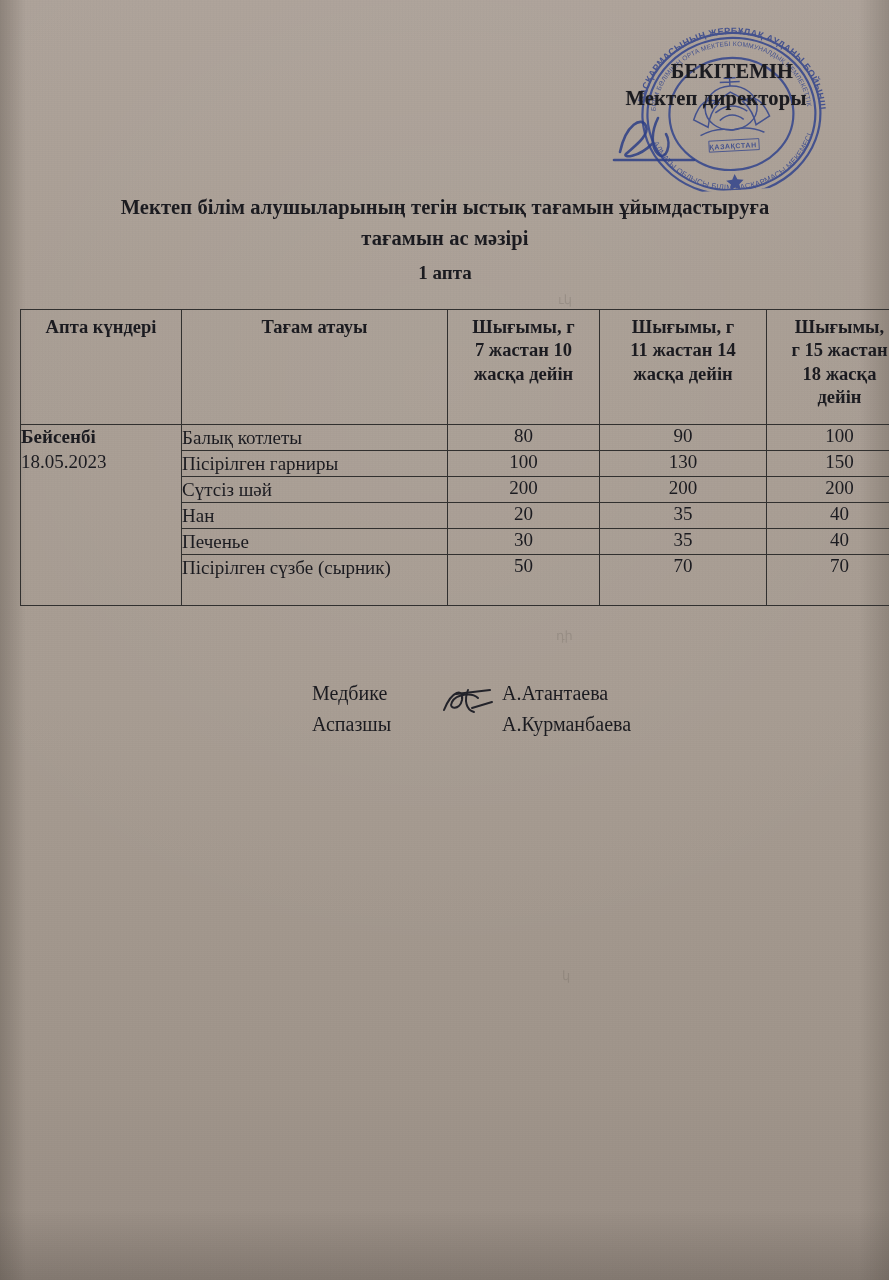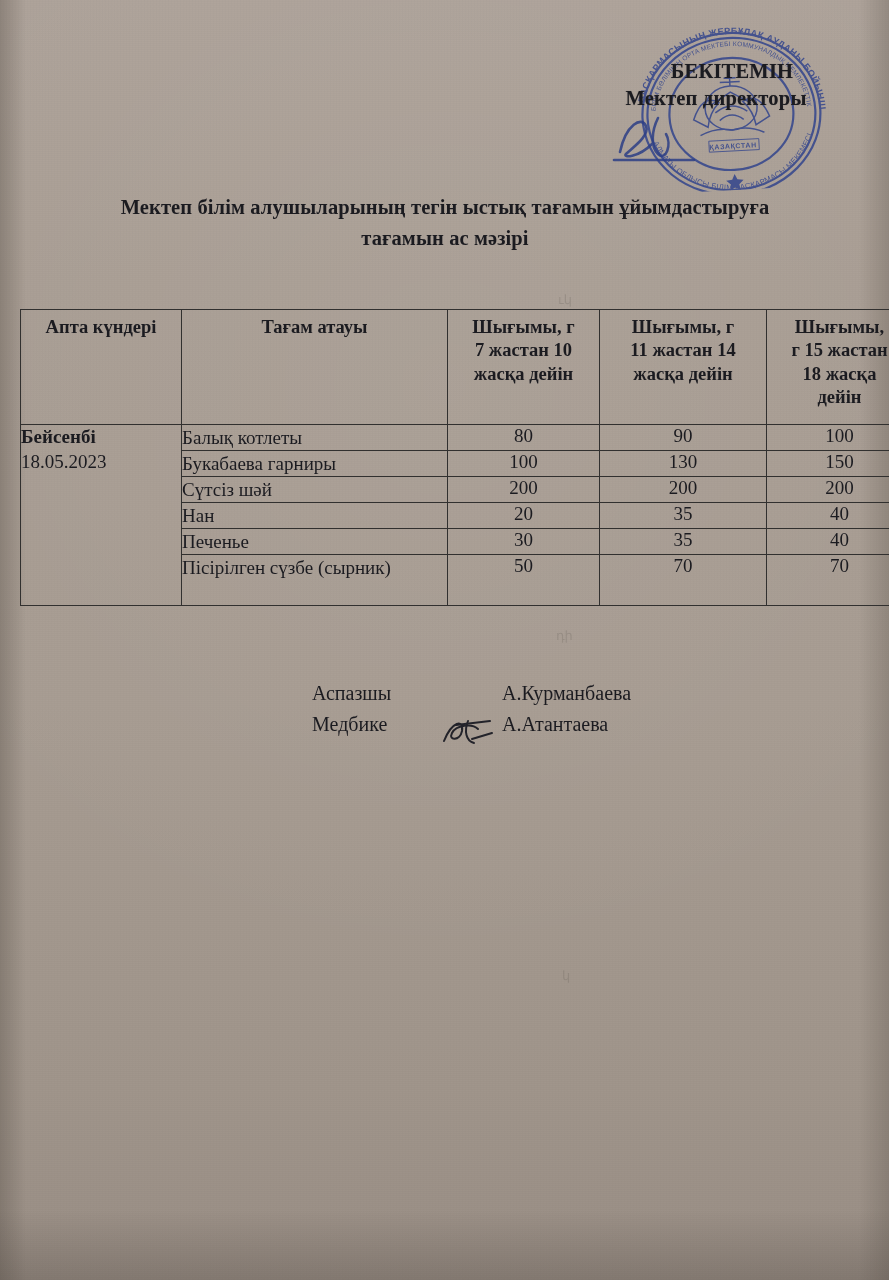--- a/index.html
+++ b/index.html
@@ -262,20 +262,21 @@
       <path d="M50 14 C44 26, 42 42, 50 50 C58 58, 64 40, 58 30"></path>
       <path d="M6 56 L86 56"></path>
     </g>
   </svg>
 
   <div class="doc-title">
     <div>Мектеп білім алушыларының тегін ыстық тағамын ұйымдастыруға</div>
     <div>тағамын ас мәзірі</div>
   </div>
 
+  <div class="week-label">1 апта</div>
 
   <div class="menu-table-wrap">
     <table class="menu-table">
       <thead>
         <tr>
           <th class="col-days">Апта күндері</th>
           <th class="col-dish">Тағам атауы</th>
           <th class="col-age-7">
             <div>Шығымы, г</div>
             <div>7 жастан 10</div>
@@ -299,21 +300,21 @@
           <td class="day-cell" rowspan="6">
             <span class="day-name">Бейсенбі</span>
             <span class="day-date">18.05.2023</span>
           </td>
           <td class="dish-cell">Балық котлеты</td>
           <td class="qty-cell">80</td>
           <td class="qty-cell">90</td>
           <td class="qty-cell">100</td>
         </tr>
         <tr>
-          <td class="dish-cell">Букабаева  гарниры</td>
+          <td class="dish-cell">Пісірілген  гарниры</td>
           <td class="qty-cell">100</td>
           <td class="qty-cell">130</td>
           <td class="qty-cell">150</td>
         </tr>
         <tr>
           <td class="dish-cell">Сүтсіз шәй</td>
           <td class="qty-cell">200</td>
           <td class="qty-cell">200</td>
           <td class="qty-cell">200</td>
         </tr>
@@ -333,39 +334,39 @@
           <td class="dish-cell">Пісірілген сүзбе (сырник)</td>
           <td class="qty-cell">50</td>
           <td class="qty-cell">70</td>
           <td class="qty-cell">70</td>
         </tr>
       </tbody>
     </table>
   </div>
 
   <div class="signatures">
-    <div class="sig-row">
-      <span class="sig-role">Аспазшы</span>
-      <span class="sig-mark"></span>
-      <span class="sig-name">А.Курманбаева</span>
-    </div>
     <div class="sig-row">
       <span class="sig-role">Медбике</span>
       <span class="sig-mark">
         <svg width="60" height="36" viewBox="0 0 60 36">
           <g fill="none" stroke="#23232a" stroke-width="2" stroke-linecap="round">
             <path d="M6 26 C14 6, 26 4, 24 16 C22 26, 10 26, 14 18 C18 10, 34 8, 40 14"></path>
             <path d="M30 6 C26 16, 28 26, 36 28"></path>
             <path d="M18 10 L52 6"></path>
             <path d="M34 24 L54 18"></path>
           </g>
         </svg>
       </span>
       <span class="sig-name">А.Атантаева</span>
     </div>
+    <div class="sig-row">
+      <span class="sig-role">Аспазшы</span>
+      <span class="sig-mark"></span>
+      <span class="sig-name">А.Курманбаева</span>
+    </div>
   </div>
 
   <div class="artifact" style="left:558px; top:292px;">ւկ</div>
   <div class="artifact" style="left:556px; top:628px;">դի</div>
   <div class="artifact" style="left:562px; top:968px;">կ</div>
 </div>
 
 <div class="edge-shade-left"></div>
 <div class="edge-shade-right"></div>
 <div class="edge-shade-bottom"></div>

